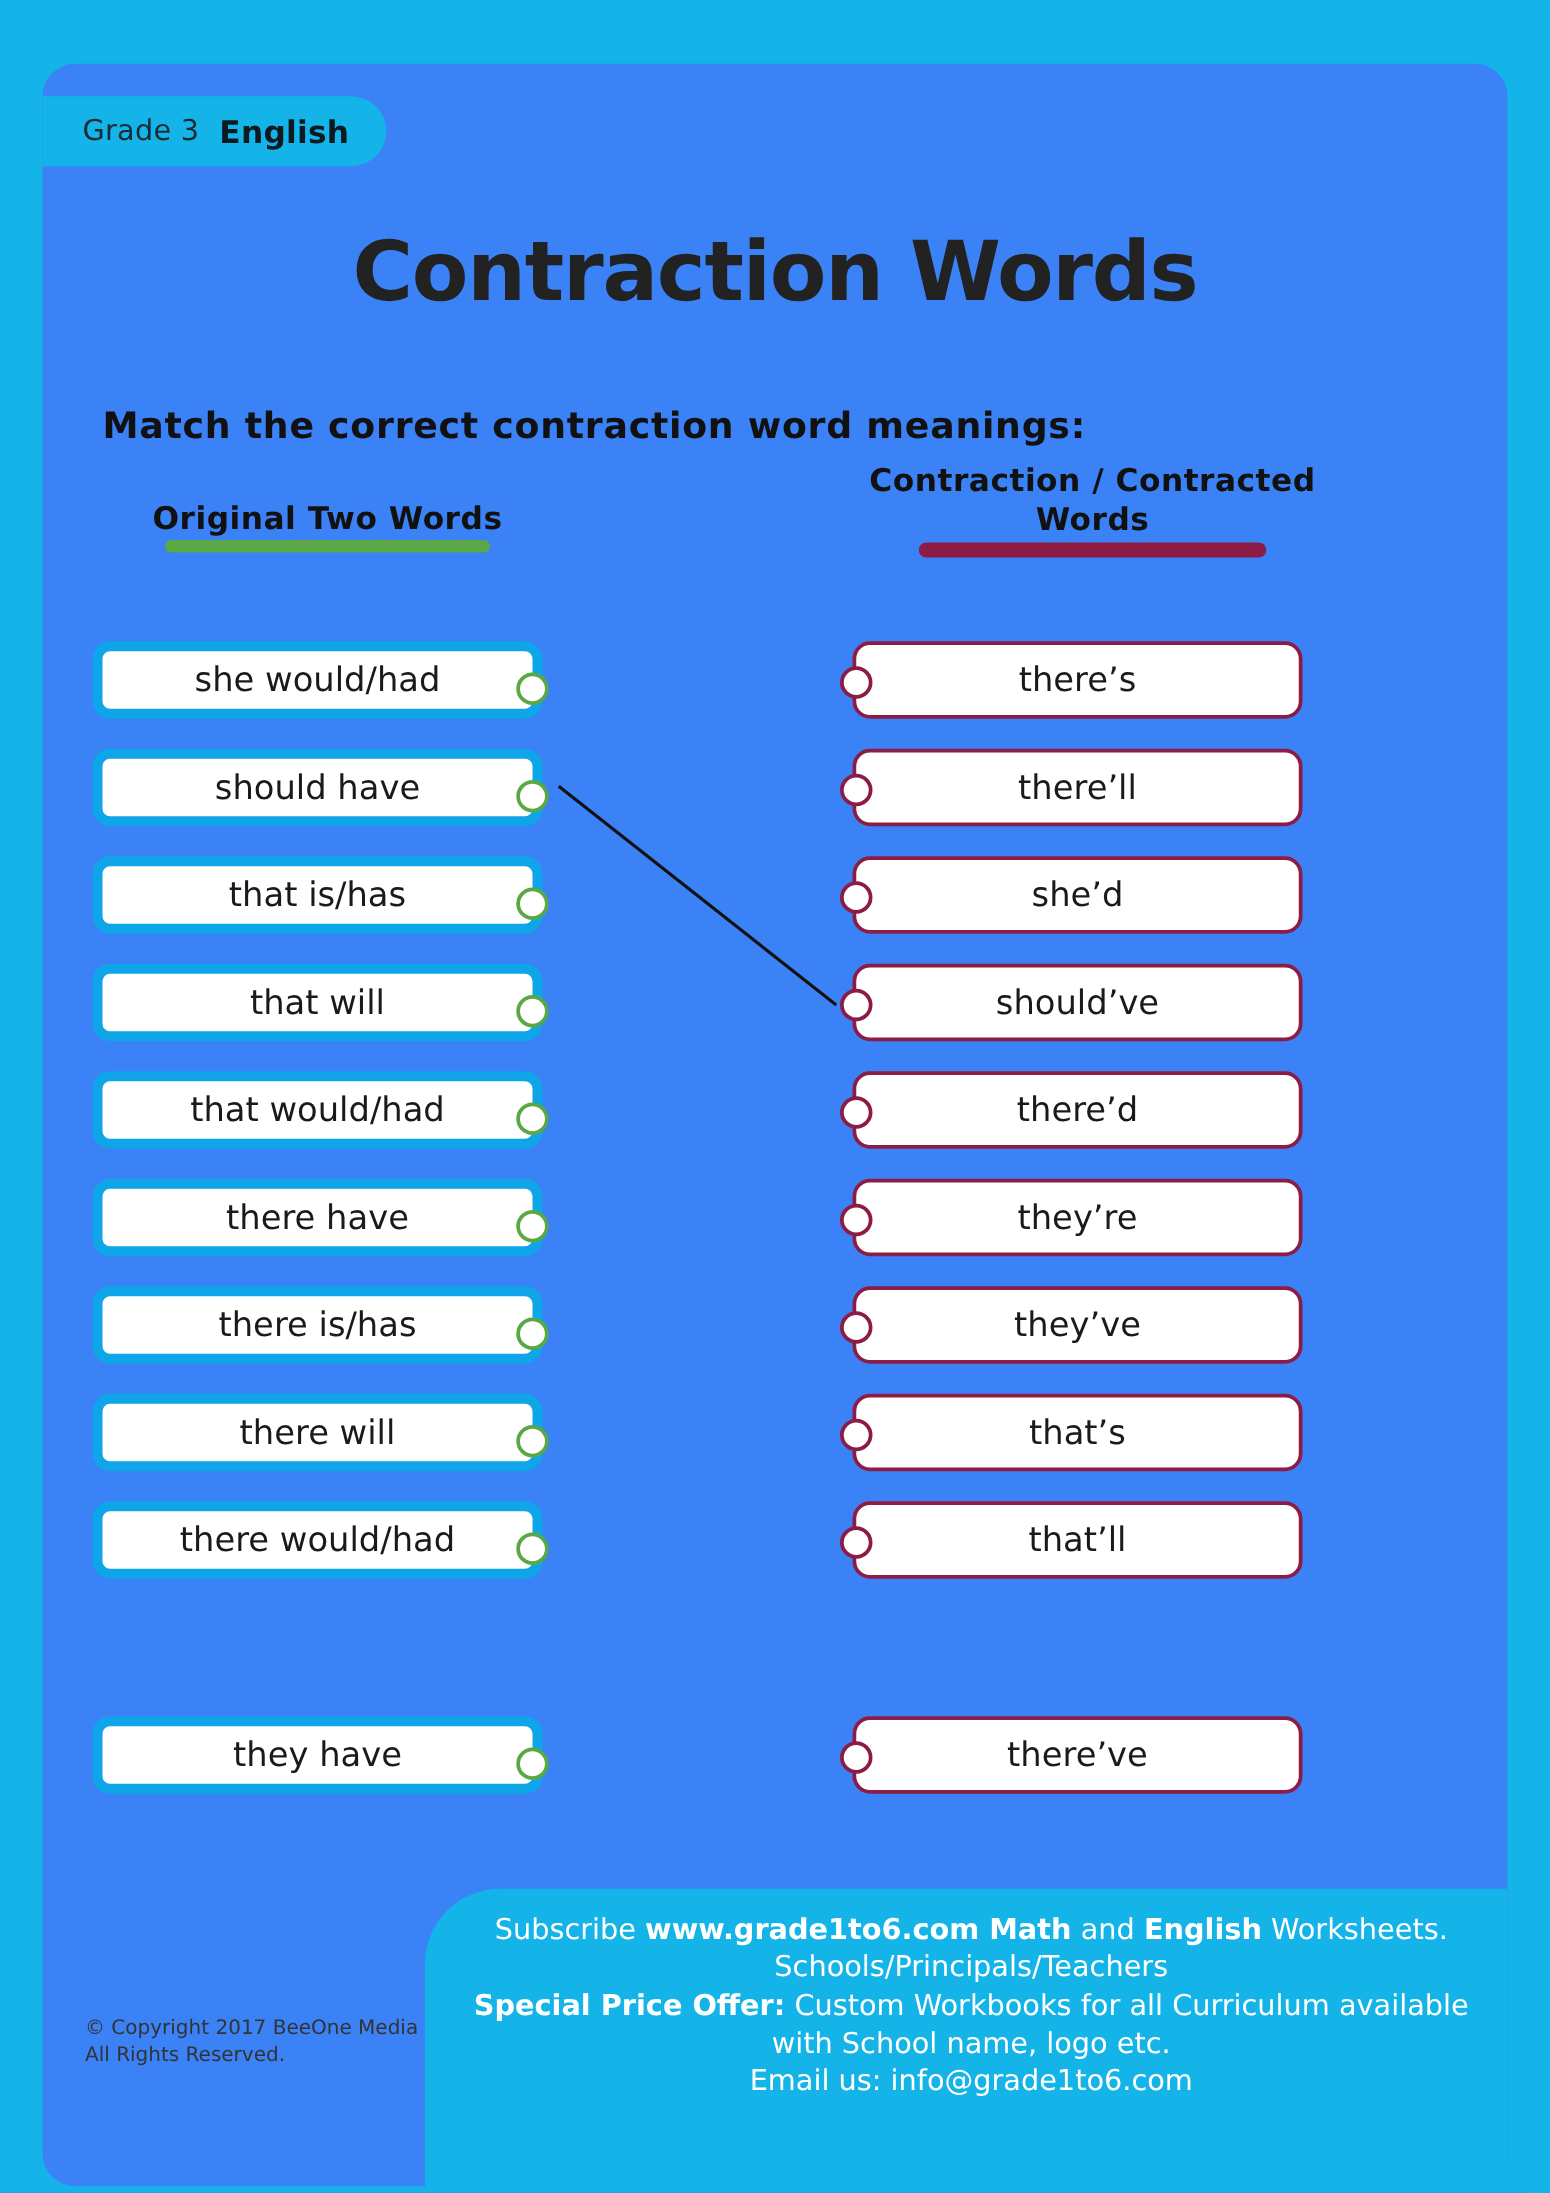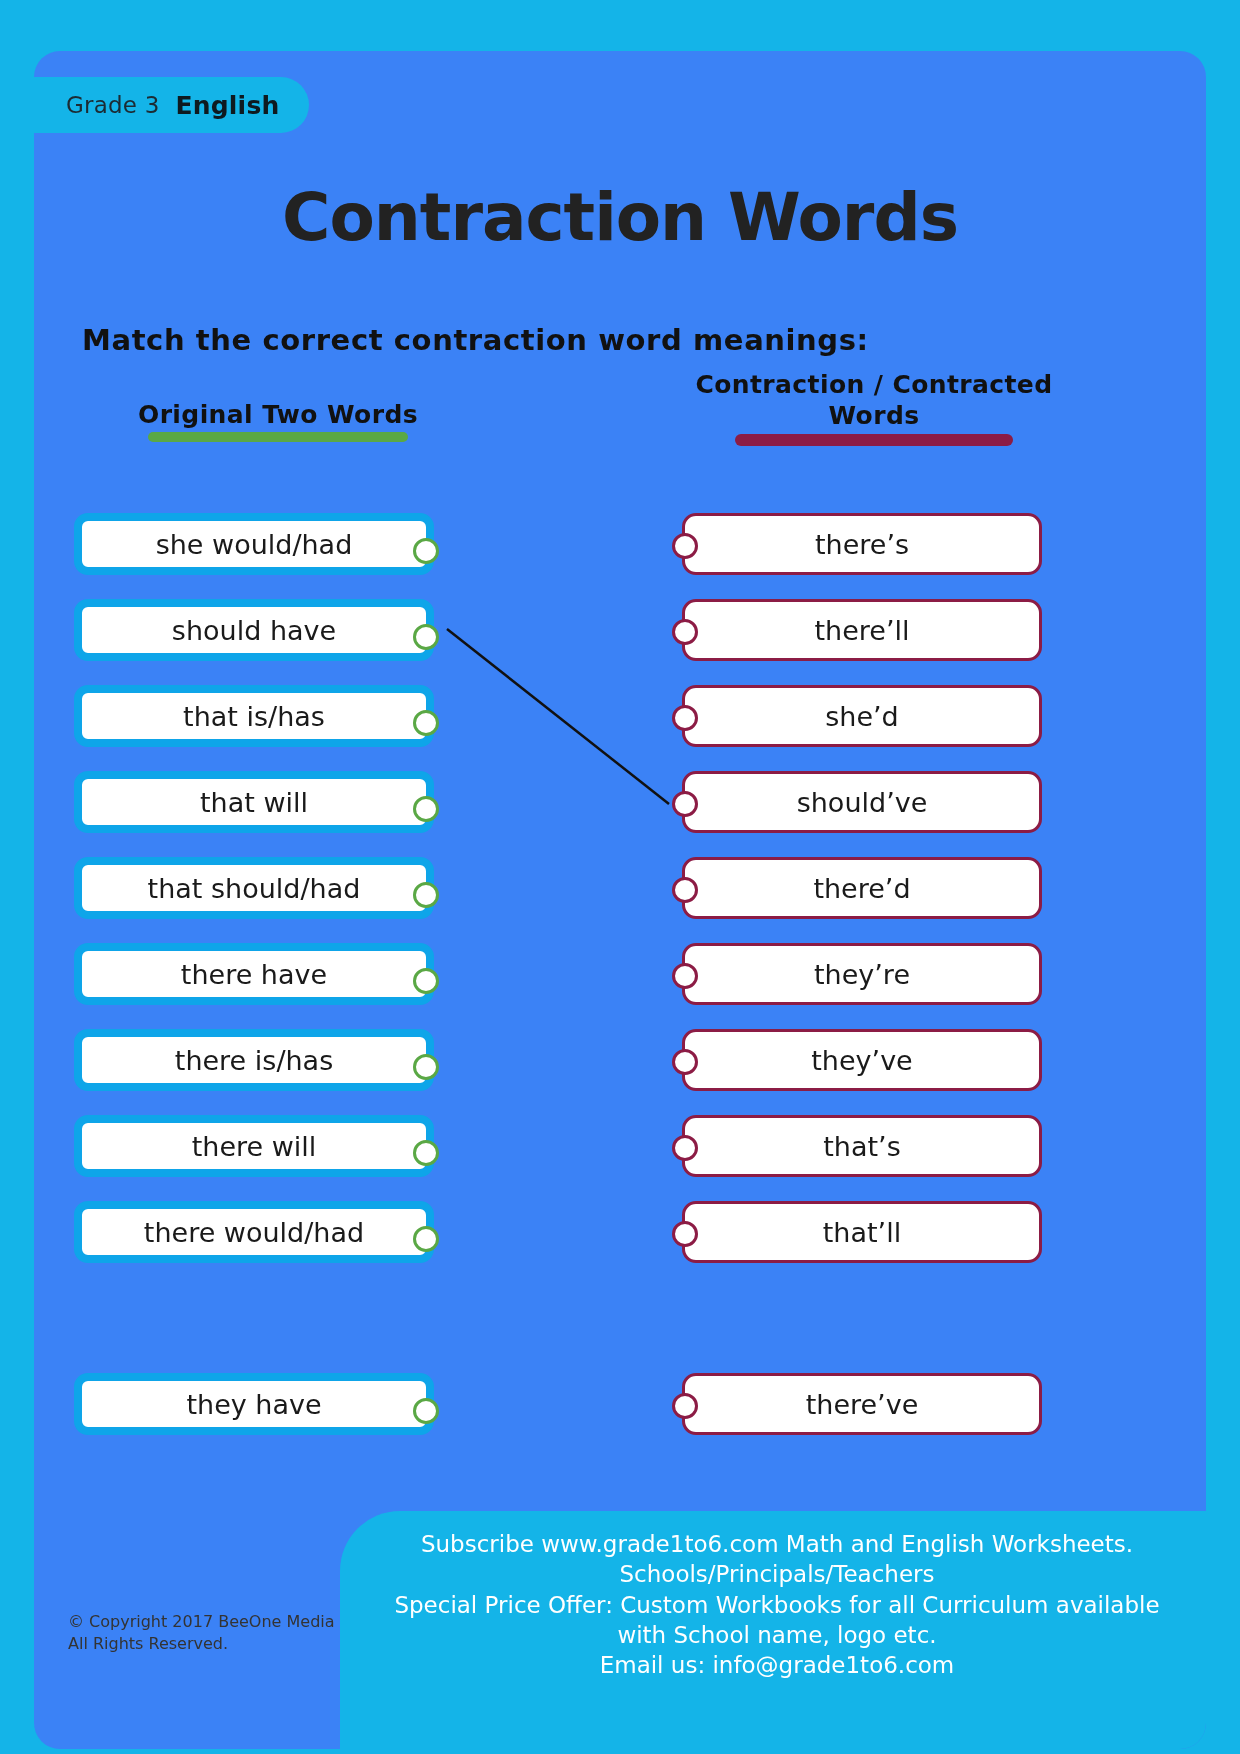--- a/index.html
+++ b/index.html
@@ -78,21 +78,21 @@
   .col-head {
     position: absolute;
     text-align: center;
     font-size: 25px;
     font-weight: bold;
     color: #111111;
     letter-spacing: 0.4px;
     line-height: 1.25;
   }
   .col-head.left {
-    left: 44px;
+    left: 28px;
     top: 348px;
     width: 400px;
   }
   .col-head.right {
     left: 640px;
     top: 318px;
     width: 400px;
   }
   .underline-green, .underline-maroon {
     display: block;
@@ -174,21 +174,21 @@
     background: #14b4e8;
     border-top-left-radius: 60px;
     box-sizing: border-box;
     padding: 18px 24px 12px 32px;
     text-align: center;
     color: #ffffff;
     font-size: 23px;
     line-height: 1.32;
   }
   .footer-band b {
-    font-weight: normal;
+    font-weight: bold;
   }
   .copyright {
     position: absolute;
     left: 34px;
     top: 1560px;
     font-size: 16px;
     color: #333333;
     line-height: 1.4;
   }
 </style>
@@ -232,21 +232,21 @@
       </div>
     <div class="pill left" style="top:214px">
         <span>that is/has</span>
         <span class="knob green"></span>
       </div>
     <div class="pill left" style="top:300px">
         <span>that will</span>
         <span class="knob green"></span>
       </div>
     <div class="pill left" style="top:386px">
-        <span>that should/had</span>
+        <span>that would/had</span>
         <span class="knob green"></span>
       </div>
     <div class="pill left" style="top:472px">
         <span>there have</span>
         <span class="knob green"></span>
       </div>
     <div class="pill left" style="top:558px">
         <span>there is/has</span>
         <span class="knob green"></span>
       </div>

